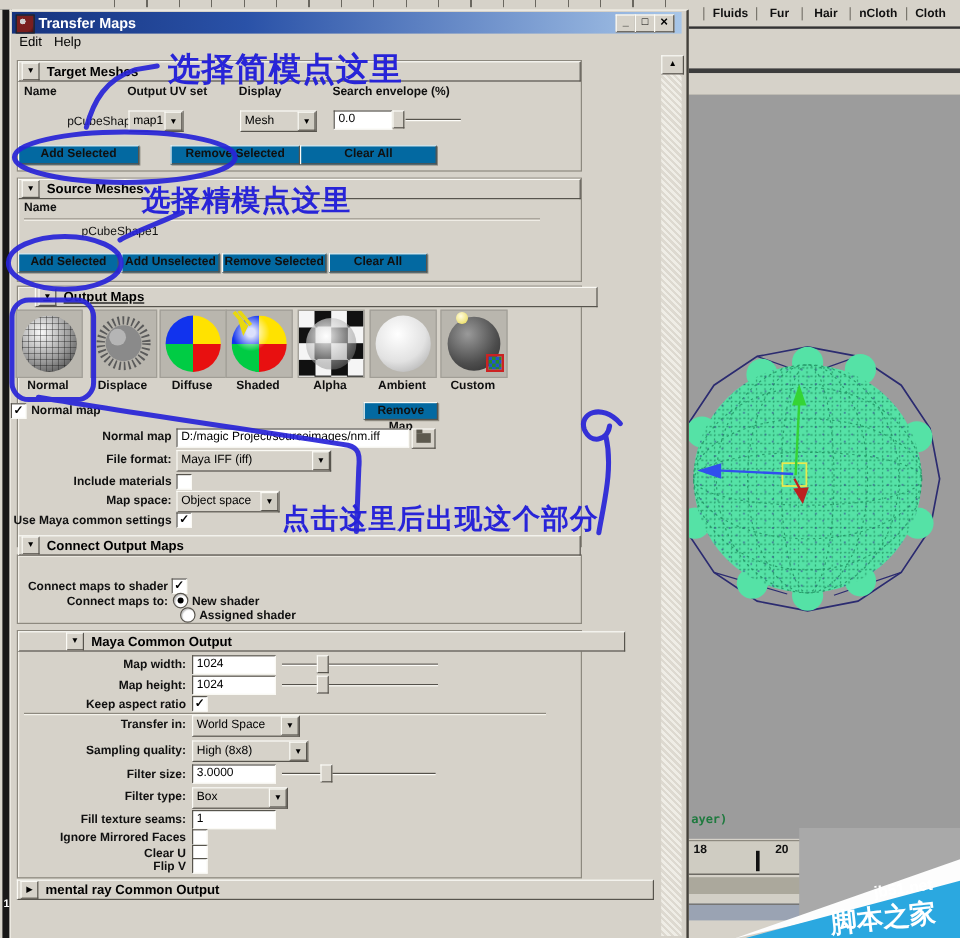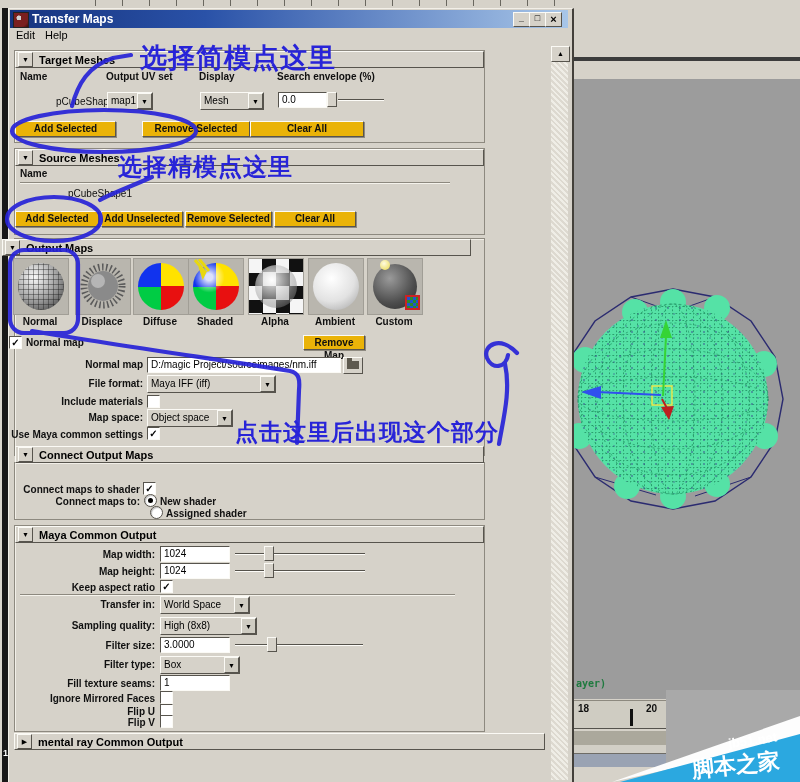--- a/index.html
+++ b/index.html
@@ -7,21 +7,21 @@
           font-family:"Liberation Sans",sans-serif;}
   .abs{position:absolute;}
   .lbl{font:bold 10px "Liberation Sans",sans-serif;color:#101010;white-space:nowrap;}
   .plain{font:10px "Liberation Sans",sans-serif;color:#101010;white-space:nowrap;padding-left:36px;}
   .rlbl{text-align:right;}
   .raised{background:#d6d2c9;border-top:1px solid #fbfaf5;border-left:1px solid #fbfaf5;
           border-right:1px solid #57544d;border-bottom:1px solid #57544d;}
   .sunken{background:#fff;border-top:1px solid #57544d;border-left:1px solid #57544d;
           border-right:1px solid #fbfaf5;border-bottom:1px solid #fbfaf5;}
   .btn{font:bold 10px "Liberation Sans",sans-serif;color:#101010;text-align:center;
-       background:#eab308;border-top:1px solid #fbfaf5;border-left:1px solid #fbfaf5;
+       background:#0369a1;border-top:1px solid #fbfaf5;border-left:1px solid #fbfaf5;
        border-right:1px solid #57544d;border-bottom:1px solid #57544d;
        box-shadow:1px 1px 0 #8d897f;}
   .frame{border:1px solid #8d897f;box-shadow:inset 1px 1px 0 #f2efe8;}
   .secbar{display:flex;align-items:center;background:#d6d2c9;
           border-top:1px solid #fbfaf5;border-left:1px solid #fbfaf5;
           border-right:1px solid #57544d;border-bottom:1px solid #57544d;}
   .secarrow{width:13px;height:13px;margin:0 6px 0 2px;font-size:7px;line-height:13px;text-align:center;
             background:#d6d2c9;border-top:1px solid #fbfaf5;border-left:1px solid #fbfaf5;
             border-right:1px solid #57544d;border-bottom:1px solid #57544d;}
   .sectitle{font:bold 11px "Liberation Sans",sans-serif;color:#000;}
@@ -60,20 +60,27 @@
 </head>
 <body>
 
 <div id="screen">
 
   <div class="abs" style="left:0;top:0;width:573px;height:8px;background:#d6d2c9;border-bottom:1px solid #fdfcf8;"></div>
   <div class="abs" style="left:95;left:95px;top:0;width:478px;height:6px;
               background:repeating-linear-gradient(90deg,#6a675f 0 1px,transparent 1px 27px);"></div>
 
   <div class="abs" style="left:573px;top:0;width:227px;height:782px;background:#d6d2c9;"></div>
+  <div class="abs" style="left:573px;top:0;width:227px;height:22px;background:#d6d2c9;border-bottom:2px solid #333;display:flex;align-items:center;">
+    <span class="lbl" style="padding:0 7px;border-left:1px solid #7a776e;margin-left:13px;">Fluids</span>
+    <span class="lbl" style="padding:0 10px;border-left:1px solid #7a776e;">Fur</span>
+    <span class="lbl" style="padding:0 10px;border-left:1px solid #7a776e;">Hair</span>
+    <span class="lbl" style="padding:0 7px;border-left:1px solid #7a776e;">nCloth</span>
+    <span class="lbl" style="padding:0 7px;border-left:1px solid #7a776e;">Cloth</span>
+  </div>
   <div class="abs" style="left:573px;top:57px;width:227px;height:4px;background:#3c3c3c;"></div>
   <div class="abs" style="left:573px;top:61px;width:227px;height:18px;background:#d6d2c9;border-bottom:1px solid #8d897f;"></div>
 
   <div class="abs" style="left:573px;top:79px;width:227px;height:620px;background:#9c9c9c;overflow:hidden;border-left:1px solid #46443f;">
     <svg class="abs" style="left:-17px;top:189px;" width="236" height="266" viewBox="0 0 236 266">
       <defs>
         <pattern id="wg" width="7" height="7" patternUnits="userSpaceOnUse">
           <rect width="7" height="7" fill="#55e2a6"></rect>
           <path d="M0 3.5 H7 M3.5 0 V7" stroke="#2aa06e" stroke-width="1" stroke-dasharray="1.2 2"></path>
         </pattern>
@@ -183,21 +190,21 @@
   </div>
   <div class="abs lbl" style="left:20px;top:168px;">Name</div>
   <div class="abs" style="left:20px;top:182px;width:430px;height:0;border-top:1px solid #8d897f;border-bottom:1px solid #f5f3ec;"></div>
   <div class="abs plain" style="left:32px;top:188px;">pCubeShape1</div>
   <div class="abs btn" style="left:15px;top:211px;width:82px;height:14px;line-height:14px;">Add Selected</div>
   <div class="abs btn" style="left:101px;top:211px;width:80px;height:14px;line-height:14px;">Add Unselected</div>
   <div class="abs btn" style="left:185px;top:211px;width:85px;height:14px;line-height:14px;">Remove Selected</div>
   <div class="abs btn" style="left:274px;top:211px;width:80px;height:14px;line-height:14px;">Clear All</div>
 
   <div class="abs frame" style="left:14px;top:238px;width:469px;height:216px;"></div>
-  <div class="abs secbar" style="left:2px;top:239px;width:467px;height:15px;">
+  <div class="abs secbar" style="left:29px;top:239px;width:467px;height:15px;text-decoration:underline;">
     <span class="secarrow">▼</span>
     <span class="sectitle">Output Maps</span>
   </div>
 
   <div class="abs tile" style="left:13px;top:258px;width:54px;height:55px;">
     <div class="sphgrid"></div>
   </div>
   <div class="abs tile" style="left:75px;top:258px;width:54px;height:55px;">
     <svg width="54" height="55">
         <circle cx="27" cy="27" r="19" fill="none" stroke="#5a5a5a" stroke-width="7" stroke-dasharray="1.5 2.5"></circle>
@@ -268,21 +275,21 @@
   </div>
   <div class="abs lbl rlbl" style="left:0;top:484px;width:140px;">Connect maps to shader</div>
   <div class="abs check" style="left:143px;top:482px;">✓</div>
   <div class="abs lbl rlbl" style="left:0;top:496px;width:140px;">Connect maps to:</div>
   <div class="abs radio on" style="left:144px;top:494px;"></div>
   <div class="abs lbl" style="left:160px;top:496px;">New shader</div>
   <div class="abs radio" style="left:150px;top:506px;"></div>
   <div class="abs lbl" style="left:166px;top:508px;">Assigned shader</div>
 
   <div class="abs frame" style="left:14px;top:525px;width:469px;height:205px;"></div>
-  <div class="abs secbar" style="left:15px;top:526px;width:467px;height:15px;">
+  <div class="abs secbar" style="left:15px;top:526px;width:467px;height:15px;padding-left:37px;">
     <span class="secarrow">▼</span>
     <span class="sectitle">Maya Common Output</span>
   </div>
 
   <div class="abs lbl rlbl" style="left:0;top:549px;width:155px;">Map width:</div>
   <div class="abs sunken field" style="left:160px;top:546px;width:65px;height:13px;">1024</div>
   <div class="abs groove" style="left:235px;top:553px;width:130px;"></div>
   <div class="abs handle" style="left:264px;top:546px;"></div>
 
   <div class="abs lbl rlbl" style="left:0;top:566px;width:155px;">Map height:</div>
@@ -317,21 +324,21 @@
     <span class="cval">Box</span>
     <span class="carrow">▼</span>
   </div>
 
   <div class="abs lbl rlbl" style="left:0;top:678px;width:155px;">Fill texture seams:</div>
   <div class="abs sunken field" style="left:160px;top:675px;width:65px;height:13px;">1</div>
 
   <div class="abs lbl rlbl" style="left:0;top:693px;width:155px;">Ignore Mirrored Faces</div>
   <div class="abs check" style="left:160px;top:691px;"></div>
 
-  <div class="abs lbl rlbl" style="left:0;top:706px;width:155px;">Flip U</div>
+  <div class="abs lbl rlbl" style="left:0;top:706px;width:155px;">Clear U</div>
   <div class="abs check" style="left:160px;top:704px;"></div>
 
   <div class="abs lbl rlbl" style="left:0;top:717px;width:155px;">Flip V</div>
   <div class="abs check" style="left:160px;top:715px;"></div>
 
   <div class="abs secbar" style="left:14px;top:733px;width:529px;height:15px;">
     <span class="secarrow">▶</span>
     <span class="sectitle">mental ray Common Output</span>
   </div>
 

